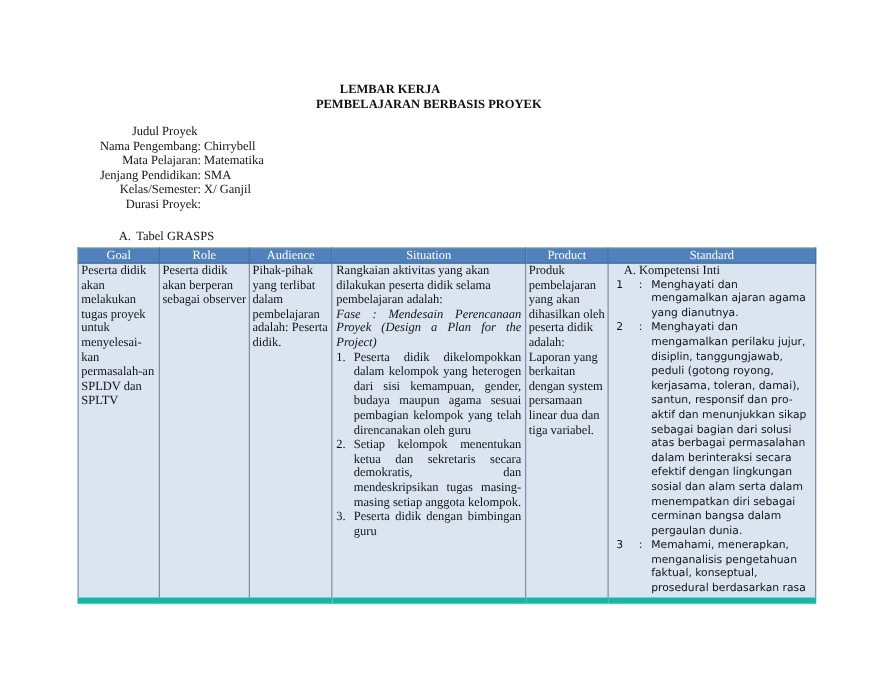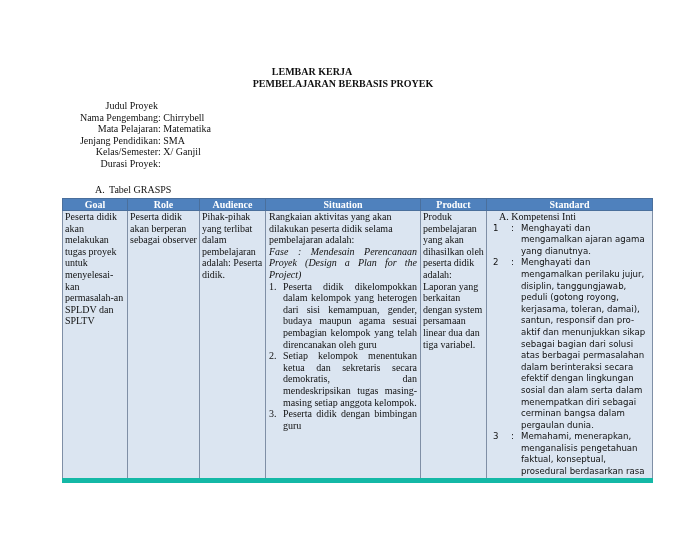--- a/index.html
+++ b/index.html
@@ -9,21 +9,21 @@
            font-weight: bold; font-size: 10px; line-height: 12px; }
   .t1 { top: 66px; }
   .t2 { top: 78px; padding-left: 31px; }
   .meta { position: absolute; left: 65px; top: 100px; font-size: 10px; line-height: 11.6px; }
   .meta-row { display: flex; text-align: right; }
   .meta-label { width: 93px; }
   .section { position: absolute; left: 66px; top: 184px; font-size: 10px; line-height: 12px; margin-left: 29px; }
   .section .num { display: inline-block; width: 14px; }
   table.grasps { position: absolute; left: 62px; top: 198px; border-collapse: collapse;
                  font-size: 10px; line-height: 11.6px; table-layout: fixed; }
-  table.grasps th { background: #4f81bd; color: #fff; font-weight: bold; height: 11px;
+  table.grasps th { background: #4f81bd; color: #fff; font-weight: normal; height: 11px;
                     border: 1px solid #4a6f9c; padding: 0; font-size: 10px; line-height: 11px; }
   table.grasps td { background: #dbe5f1; border-left: 1px solid #7f8fa6; border-right: 1px solid #7f8fa6;
                     border-bottom: 5px solid #14b8a6; vertical-align: top; padding: 0 2px; height: 262px; }
   .it { font-style: italic; }
   .sit { text-align: justify; padding: 0 3px !important; }
   ol.steps { margin: 0; padding: 0; list-style: none; }
   ol.steps li { display: flex; text-align: justify; }
   ol.steps .n { width: 14px; flex: none; }
   ol.steps .tx { flex: 1; text-align: justify; text-align-last: auto; }
   .std { font-family: "DejaVu Sans", sans-serif; font-size: 8.6px; line-height: 11.6px; }

